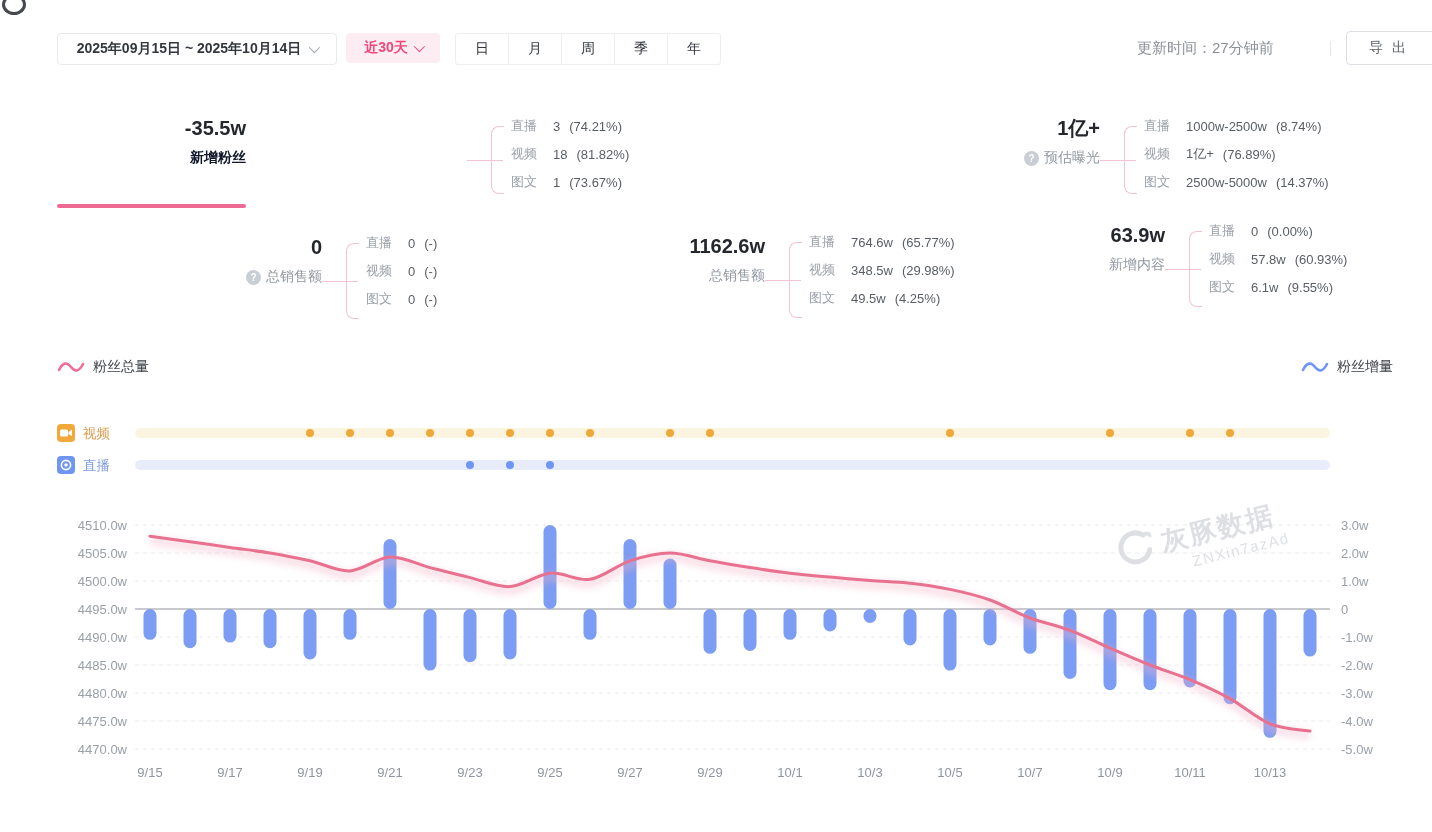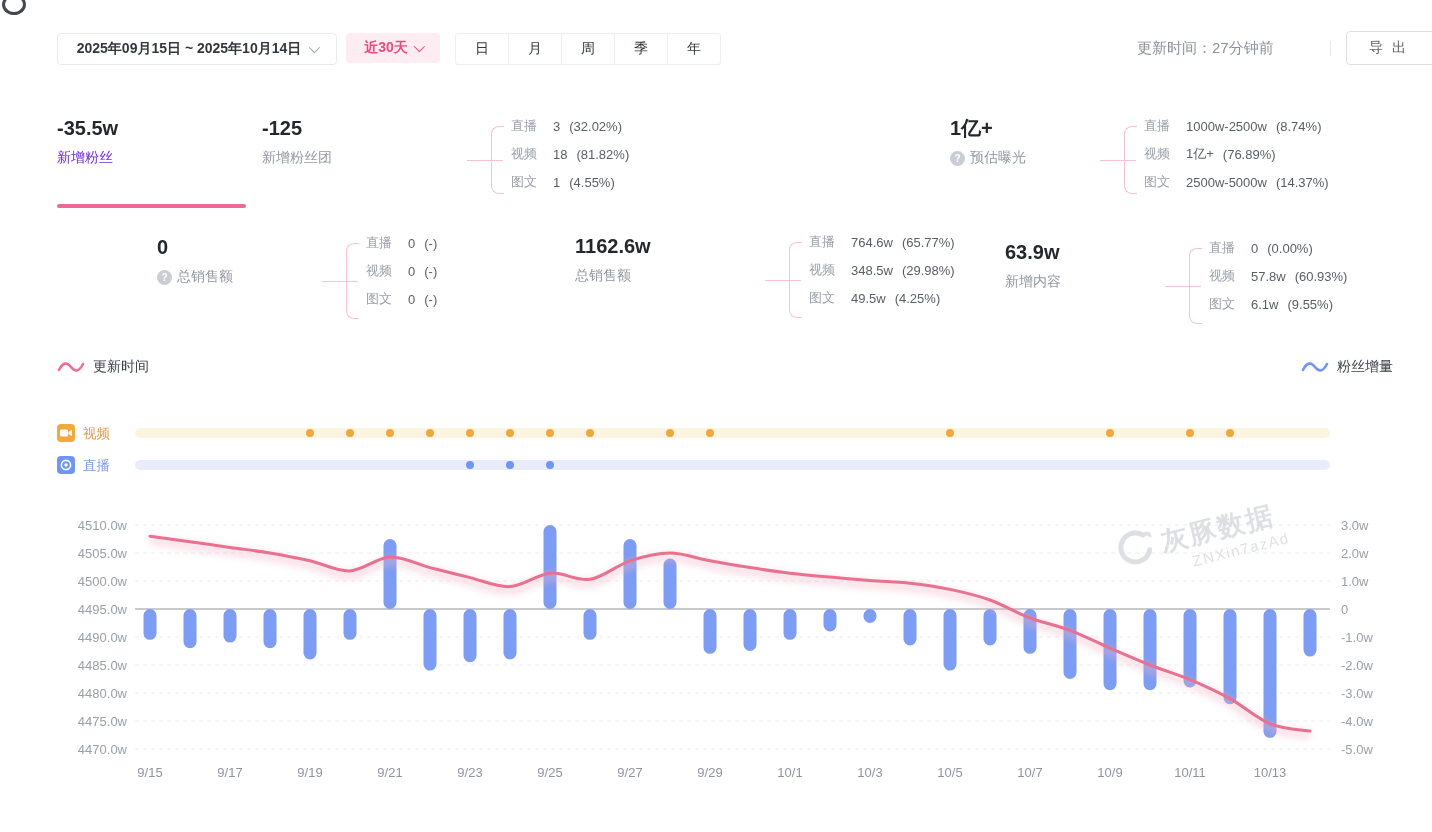--- a/index.html
+++ b/index.html
@@ -22,24 +22,24 @@
   .seg .cell{width:52px;display:flex;align-items:center;justify-content:center;font-size:14px;
        color:#33373d;border-left:1px solid #eceef1;cursor:pointer;}
   .seg .cell:first-child{border-left:none;}
   .updated{position:absolute;left:1137px;top:6px;font-size:15px;color:#8c9199;}
   .tb-divider{position:absolute;left:1330px;top:8px;width:1px;height:15px;background:#e3e6ea;}
   .export-btn{position:absolute;left:1346px;top:-2px;width:106px;height:34px;border:1px solid #dcdfe4;
        border-radius:4px;background:#fff;font-size:14px;color:#5c6166;display:flex;align-items:center;
        justify-content:flex-start;padding-left:22px;letter-spacing:9px;cursor:pointer;}
   
   .stat{position:absolute;height:108px;display:flex;background:#fff;}
-  .vb{display:flex;flex-direction:column;align-items:flex-start;}
+  .vb{display:flex;flex-direction:column;align-items:flex-end;}
   .stat-value{font-size:20px;font-weight:700;color:#24272c;line-height:24px;}
   .stat-label{margin-top:9px;font-size:14px;color:#9298a1;display:flex;align-items:center;gap:5px;}
-  .stat-label.dark{color:#6d28d9;}
+  .stat-label.dark{color:#0f172a;font-weight:bold;}
   .help{width:15px;height:15px;border-radius:50%;background:#c9cdd4;color:#fff;font-size:10px;
        display:inline-flex;align-items:center;justify-content:center;font-weight:700;}
   .active-bar{position:absolute;left:0;bottom:0;width:100%;height:4px;background:#ee6a95;border-radius:2px;}
   .tree{position:relative;margin-left:14px;padding-left:30px;}
   .tree::before{content:"";position:absolute;left:10px;top:14px;bottom:14px;width:12px;
        border:1px solid #f3c3d2;border-right:none;border-radius:8px 0 0 8px;}
   .tree::after{content:"";position:absolute;left:-14px;top:50%;width:36px;border-top:1px solid #f3c3d2;}
   .b-row{height:28px;display:flex;align-items:center;font-size:13px;white-space:nowrap;}
   .b-name{color:#9aa0a9;width:30px;margin-right:12px;}
   .b-val{color:#595e65;}
@@ -90,43 +90,37 @@
   </div>
 
   <div class="stat r1" style="left:57px;top:100px;width:189px">
     <div class="vb" style="width:100%">
       <div class="stat-value">-35.5w</div>
       <div class="stat-label dark">新增粉丝</div>
     </div>
     <div class="active-bar"></div>
   </div>
 
-  <div class="stat r1" style="left:262px;top:100px;width:189px">
-    <div class="vb" style="width:100%">
-      <div class="stat-value">-125</div>
-      <div class="stat-label">新增粉丝团</div>
-    </div>
-  </div>
 
   <div class="stat r1" style="left:467px;top:100px;width:437px">
     <div class="tree">
       <div class="b-row">
         <span class="b-name">直播</span>
         <span class="b-val">3</span>
-        <span class="b-pct">(32.02%)</span>
+        <span class="b-pct">(74.21%)</span>
       </div>
       <div class="b-row">
         <span class="b-name">视频</span>
         <span class="b-val">18</span>
         <span class="b-pct">(81.82%)</span>
       </div>
       <div class="b-row">
         <span class="b-name">图文</span>
         <span class="b-val">1</span>
-        <span class="b-pct">(4.55%)</span>
+        <span class="b-pct">(73.67%)</span>
       </div>
     </div>
   </div>
 
   <div class="stat r1" style="left:950px;top:100px;width:482px">
     <div class="vb" style="width:150px">
       <div class="stat-value">1亿+</div>
       <div class="stat-label">
         <span class="help">?</span>
         <span>预估曝光</span>
@@ -195,21 +189,21 @@
         <span class="b-pct">(29.98%)</span>
       </div>
       <div class="b-row">
         <span class="b-name">图文</span>
         <span class="b-val">49.5w</span>
         <span class="b-pct">(4.25%)</span>
       </div>
     </div>
   </div>
 
-  <div class="stat r2" style="left:1005px;top:230px;width:427px">
+  <div class="stat r2" style="left:1005px;top:213px;width:427px">
     <div class="vb" style="width:160px">
       <div class="stat-value">63.9w</div>
       <div class="stat-label">新增内容</div>
     </div>
     <div class="tree">
       <div class="b-row">
         <span class="b-name">直播</span>
         <span class="b-val">0</span>
         <span class="b-pct">(0.00%)</span>
       </div>
@@ -223,21 +217,21 @@
         <span class="b-val">6.1w</span>
         <span class="b-pct">(9.55%)</span>
       </div>
     </div>
   </div>
 
   <div class="legend" style="left:57px">
     <svg width="28" height="14" viewBox="0 0 28 14">
       <path d="M2 10 C6 2 10 2 14 7 C18 12 22 12 26 4" fill="none" stroke="#ee6e96" stroke-width="2.6" stroke-linecap="round"></path>
     </svg>
-    <span>更新时间</span>
+    <span>粉丝总量</span>
   </div>
   <div class="legend" style="left:1301px">
     <svg width="28" height="14" viewBox="0 0 28 14">
       <path d="M2 10 C6 2 10 2 14 7 C18 12 22 12 26 4" fill="none" stroke="#6f96f2" stroke-width="2.6" stroke-linecap="round"></path>
     </svg>
     <span>粉丝增量</span>
   </div>
 
   <div class="tl-row" style="top:424px">
     <div class="tl-icon" style="background:#f2a93b">

